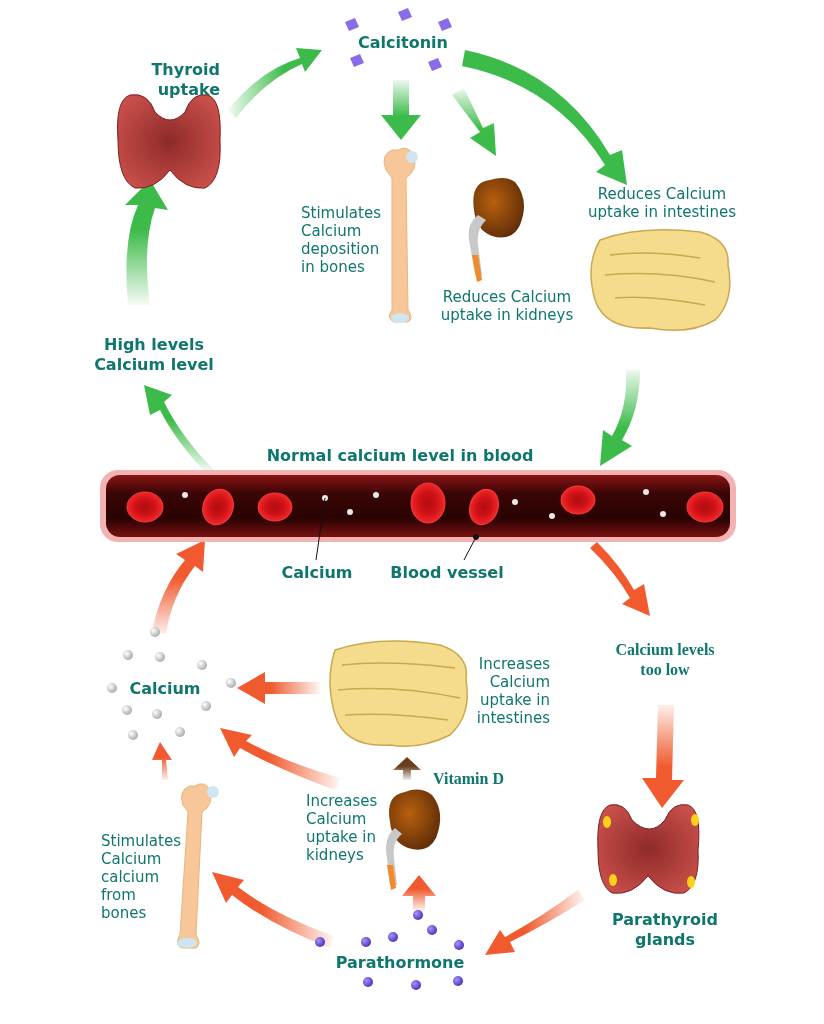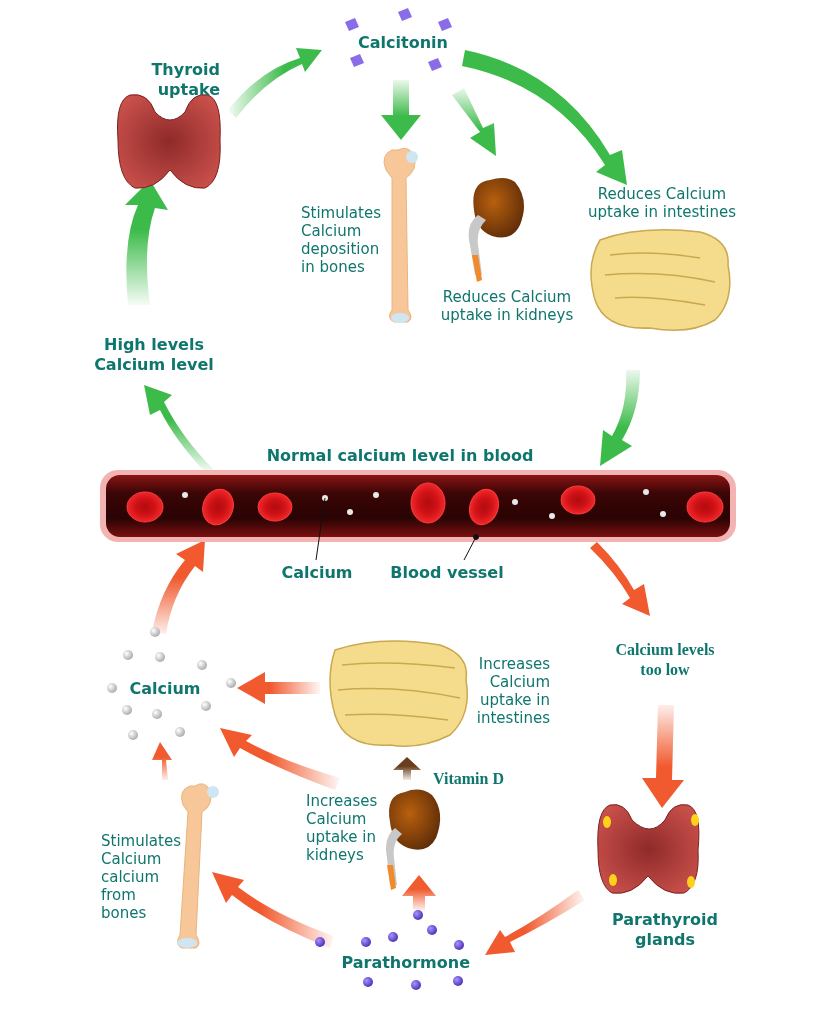--- a/index.html
+++ b/index.html
@@ -302,13 +302,13 @@
   <div>calcium</div>
   <div>from</div>
   <div><b>bones</b></div>
 </div>
 
 <div class="lbl bold center" style="left:590px; top:910px; width:150px;">
   <div>Parathyroid</div>
   <div>glands</div>
 </div>
 
-<div class="lbl bold center" style="left:330px; top:953px; width:140px;text-align:right;">Parathormone</div>
+<div class="lbl bold center" style="left:330px; top:953px; width:140px;">Parathormone</div>
 
 </body></html>

